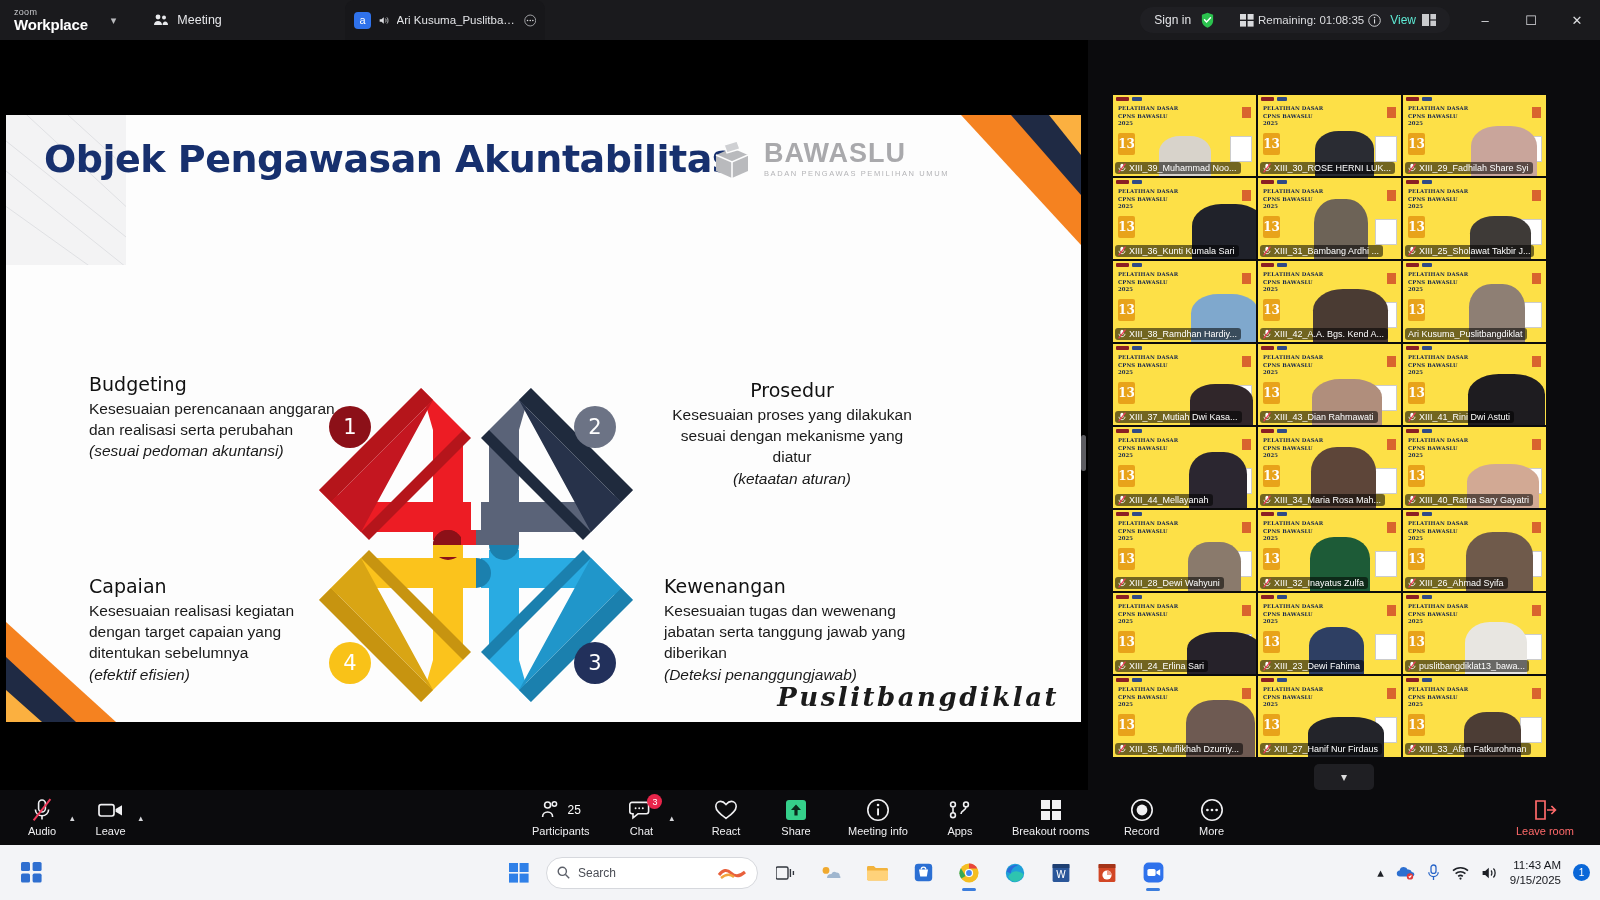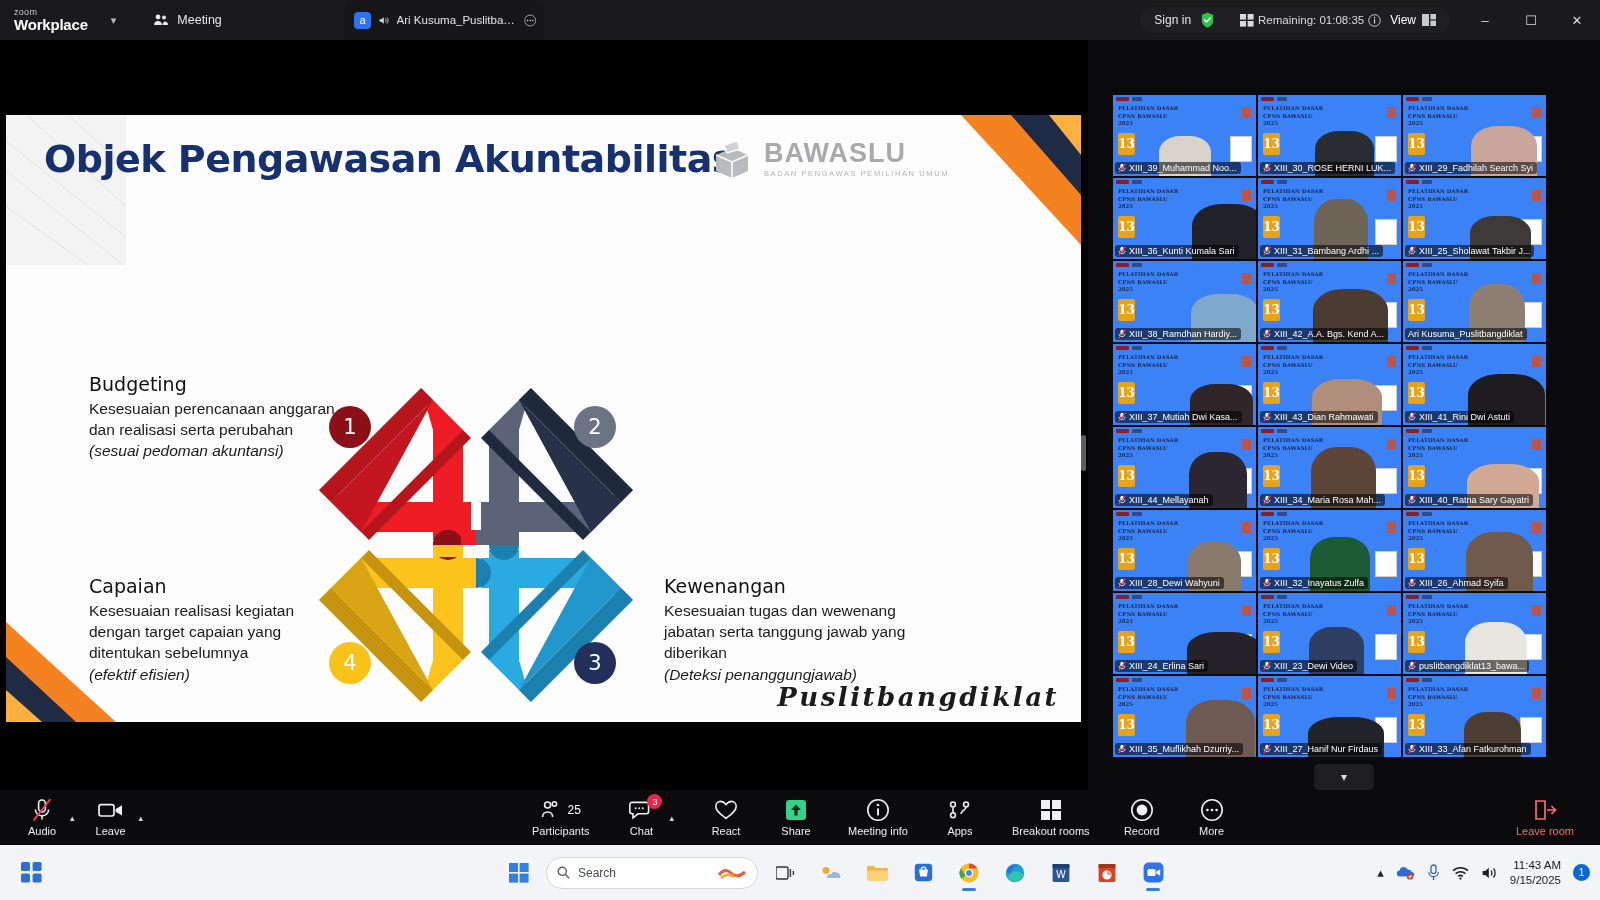--- a/index.html
+++ b/index.html
@@ -46,21 +46,21 @@
     position: absolute; right: 0; top: 0; height: 40px;
     display: flex; align-items: center; gap: 0;
   }
   .pill {
     display: flex; align-items: center; gap: 9px; background: #1f1f23;
     border-radius: 16px; height: 26px; padding: 0 14px; margin-right: 12px;
   }
   .pill .signin { color: #e4e5e8; font-size: 12px; cursor: pointer; }
   .shield { width: 15px; height: 16px; }
   .remaining { color: #dcdde0; font-size: 11.5px; display: flex; align-items: center; gap: 4px; padding-left: 16px; }
-  .viewbtn { color: #ffffff; font-size: 12px; display: flex; align-items: center; gap: 6px; cursor: pointer; }
+  .viewbtn { color: #5eead4; font-size: 12px; display: flex; align-items: center; gap: 6px; cursor: pointer; }
   .wbtn {
     width: 46px; height: 40px; display: flex; align-items: center;
     justify-content: center; color: #dcdde0; font-size: 13px; cursor: pointer;
   }
 
   
   .stage {
     position: absolute; top: 40px; left: 0; width: 1088px; height: 750px;
     background: #000;
   }
@@ -117,21 +117,21 @@
   }
   .grid {
     position: absolute; left: 25px; top: 55px;
     display: grid; grid-template-columns: repeat(3, 143px);
     grid-auto-rows: 81px; gap: 2px;
   }
   .tile { position: relative; overflow: hidden; background: #151518; }
   .tile.active { outline: 2px solid #35c46a; outline-offset: -2px; z-index: 3; }
   .tile .cert {
     position: absolute; left: 0; top: 0; width: 100%; height: 100%;
-    background: #3b82f6;
+    background: #fde047;
   }
   .cert .ctop { position: absolute; left: 3px; top: 2px; display: flex; gap: 3px; align-items: center; }
   .cert .ctop i { display: block; width: 13px; height: 4px; background: #8b1f24; border-radius: 1px; }
   .cert .ctop u { display: block; width: 10px; height: 4px; background: #2f4a86; border-radius: 1px; }
   .cert .ctitle {
     position: absolute; left: 5px; top: 10px; font-size: 5.3px; font-weight: bold;
     color: #14244e; line-height: 1.45; font-family: "DejaVu Serif", serif;
     letter-spacing: .1px;
   }
   .cert .cemb {
@@ -323,20 +323,25 @@
           <div class="bw1">BAWASLU</div>
           <div class="bw2">BADAN PENGAWAS PEMILIHAN UMUM</div>
         </div>
       </div>
 
       <div class="blk b1">
         <h3>Budgeting</h3>
         <p><span>Kesesuaian perencanaan anggaran dan realisasi serta perubahan</span><br>
            <span class="it">(sesuai pedoman akuntansi)</span></p>
       </div>
+      <div class="blk b2">
+        <h3>Prosedur</h3>
+        <p><span>Kesesuaian proses yang dilakukan sesuai dengan mekanisme yang diatur</span><br>
+           <span class="it">(ketaatan aturan)</span></p>
+      </div>
       <div class="blk b4">
         <h3>Kewenangan</h3>
         <p><span>Kesesuaian tugas dan wewenang jabatan serta tanggung jawab yang diberikan</span><br>
            <span class="it">(Deteksi penanggungjawab)</span></p>
       </div>
       <div class="blk b3">
         <h3>Capaian</h3>
         <p><span>Kesesuaian realisasi kegiatan dengan target capaian yang ditentukan sebelumnya</span><br>
            <span class="it">(efektif efisien)</span></p>
       </div>
@@ -453,21 +458,21 @@
             <div class="cemb">13</div>
             <div class="cdoc"></div>
           </div>
           <div class="person" style="left: 68px; bottom: 0px; width: 66px; height: 50px; background: rgb(201, 165, 155);"></div>
           <div class="namebar">
             <svg class="micicon" viewBox="0 0 8 10">
               <rect x="2.4" y=".8" width="3.2" height="5" rx="1.6" fill="#fff"></rect>
               <path d="M1 4.8c0 1.7 1.3 2.9 3 2.9s3-1.2 3-2.9" stroke="#fff" stroke-width=".8" fill="none"></path>
               <path d="M.6 9.4 L7.4 .6" stroke="#ef3b5b" stroke-width="1.2"></path>
             </svg>
-            <span class="nm">XIII_29_Fadhilah Search Syi</span>
+            <span class="nm">XIII_29_Fadhilah Share Syi</span>
           </div>
         </div>
         <div class="tile">
           <div class="cert">
             <div class="ctop">
               <i></i>
               <u></u>
             </div>
             <div class="ctitle">PELATIHAN DASAR<br>CPNS BAWASLU<br>2025</div>
             <div class="cstamp"></div>
@@ -805,21 +810,21 @@
             <div class="cemb">13</div>
             <div class="cdoc"></div>
           </div>
           <div class="person" style="left: 51px; bottom: 0px; width: 55px; height: 47px; background: rgb(46, 63, 99);"></div>
           <div class="namebar">
             <svg class="micicon" viewBox="0 0 8 10">
               <rect x="2.4" y=".8" width="3.2" height="5" rx="1.6" fill="#fff"></rect>
               <path d="M1 4.8c0 1.7 1.3 2.9 3 2.9s3-1.2 3-2.9" stroke="#fff" stroke-width=".8" fill="none"></path>
               <path d="M.6 9.4 L7.4 .6" stroke="#ef3b5b" stroke-width="1.2"></path>
             </svg>
-            <span class="nm">XIII_23_Dewi Video</span>
+            <span class="nm">XIII_23_Dewi Fahima</span>
           </div>
         </div>
         <div class="tile">
           <div class="cert">
             <div class="ctop">
               <i></i>
               <u></u>
             </div>
             <div class="ctitle">PELATIHAN DASAR<br>CPNS BAWASLU<br>2025</div>
             <div class="cstamp"></div>

